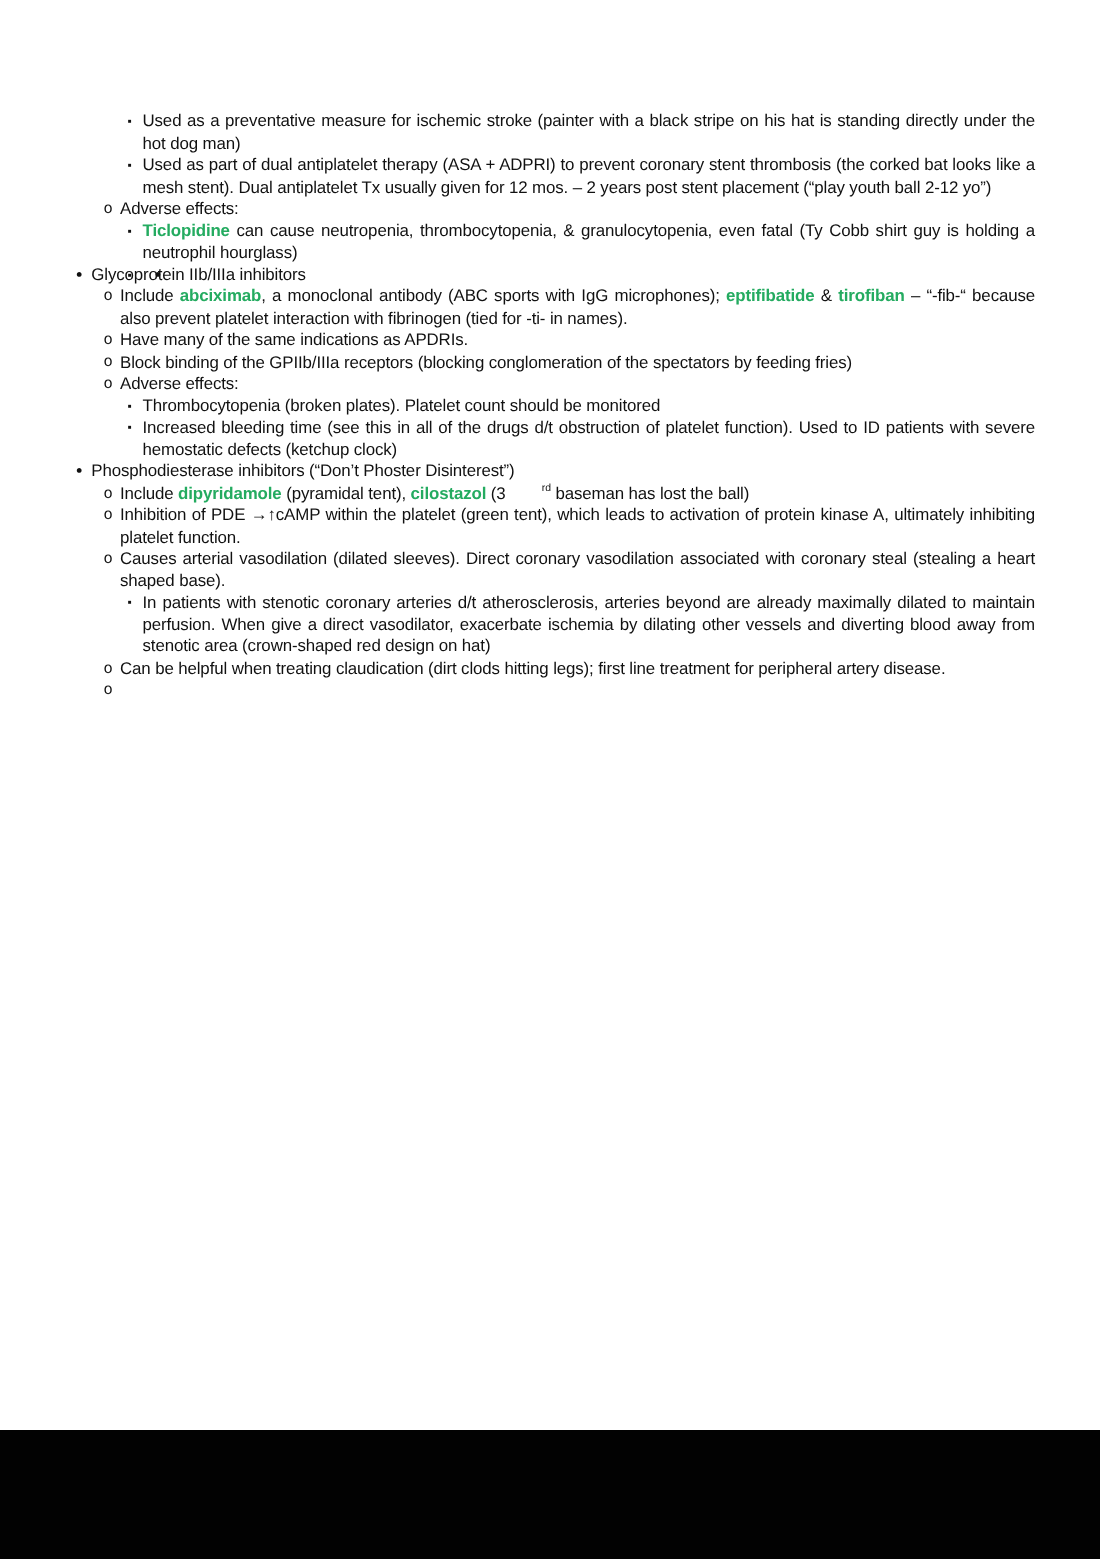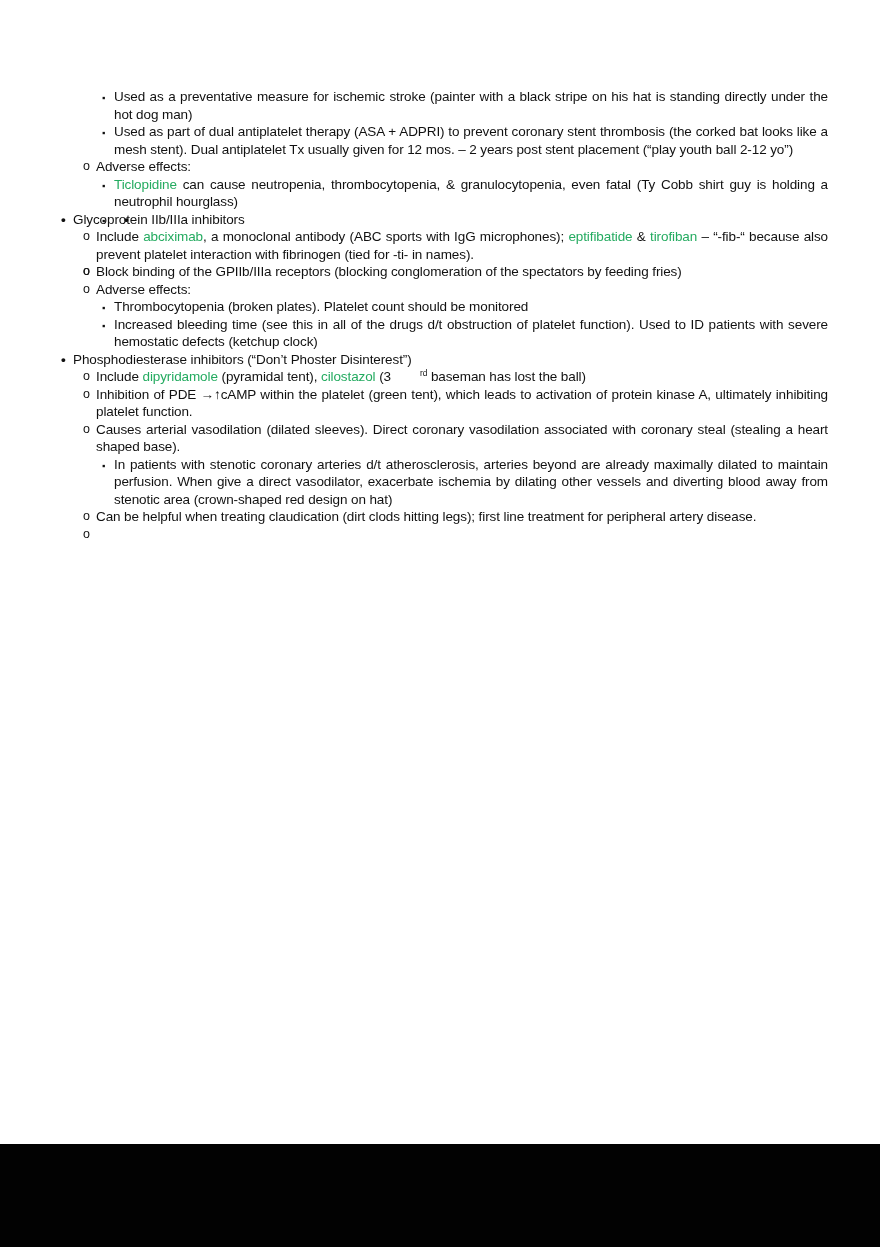--- a/index.html
+++ b/index.html
@@ -39,21 +39,21 @@
   .item.l3 .bullet { left: 102px; font-size: 9.5px; top: 1px; }
   .item.l4 { padding-left: 136px; }
   .item.l4 .bullet { left: 124px; }
   .bullet {
     position: absolute;
     top: 0;
     font-weight: bold;
   }
   .seg.b { font-weight: normal; }
   .seg.r { font-weight: normal; }
-  .seg.g { font-weight: normal; color: var(--drug-green, #24ab60); }
+  .seg.g { font-weight: bold; color: var(--drug-green, #24ab60); }
   .seg.sup {
     font-weight: normal;
     font-size: 0.62em;
     vertical-align: super;
     line-height: 0;
     margin-left: 29px;
   }
   .black-footer {
     position: absolute;
     left: 0;
@@ -69,21 +69,21 @@
 <div class="page">
   <div class="doc-content">
       <div class="item l3"><span class="bullet">▪</span><span class="seg b">Used as a preventative measure for ischemic stroke </span><span class="seg r">(painter with a black stripe on his hat is standing directly under the hot dog man)</span></div>
       <div class="item l3"><span class="bullet">▪</span><span class="seg b">Used as part of dual antiplatelet therapy (ASA + ADPRI) to prevent coronary stent thrombosis </span><span class="seg r">(the corked bat looks like a mesh stent). </span><span class="seg b">Dual antiplatelet Tx usually given for 12 mos. – 2 years post stent placement </span><span class="seg r">(“play youth ball 2-12 yo”)</span></div>
       <div class="item l2"><span class="bullet">o</span><span class="seg b">Adverse effects:</span></div>
       <div class="item l3"><span class="bullet">▪</span><span class="seg g">Ticlopidine </span><span class="seg b">can cause neutropenia, thrombocytopenia, &amp; granulocytopenia, even fatal </span><span class="seg r">(Ty Cobb shirt guy is holding a neutrophil hourglass)</span></div>
       <div class="item l3"><span class="bullet">▪</span></div>
       <div class="item l4"><span class="bullet">•</span></div>
       <div class="item l1"><span class="bullet">•</span><span class="seg b">Glycoprotein IIb/IIIa inhibitors</span></div>
       <div class="item l2"><span class="bullet">o</span><span class="seg b">Include </span><span class="seg g">abciximab</span><span class="seg b">, a monoclonal antibody </span><span class="seg r">(ABC sports with IgG microphones); </span><span class="seg g">eptifibatide </span><span class="seg b">&amp; </span><span class="seg g">tirofiban </span><span class="seg b">– “-fib-“ because also prevent platelet interaction with fibrinogen </span><span class="seg r">(tied for -ti- in names).</span></div>
-      <div class="item l2"><span class="bullet">o</span></div>
+      <div class="item l2"><span class="bullet">o</span><span class="seg b">Have many of the same indications as APDRIs.</span></div>
       <div class="item l2"><span class="bullet">o</span><span class="seg b">Block binding of the GPIIb/IIIa receptors </span><span class="seg r">(blocking conglomeration of the spectators by feeding fries)</span></div>
       <div class="item l2"><span class="bullet">o</span><span class="seg b">Adverse effects:</span></div>
       <div class="item l3"><span class="bullet">▪</span><span class="seg b">Thrombocytopenia </span><span class="seg r">(broken plates). </span><span class="seg b">Platelet count should be monitored</span></div>
       <div class="item l3"><span class="bullet">▪</span><span class="seg b">Increased bleeding time (see this in all of the drugs d/t obstruction of platelet function). Used to ID patients with severe hemostatic defects </span><span class="seg r">(ketchup clock)</span></div>
       <div class="item l1"><span class="bullet">•</span><span class="seg b">Phosphodiesterase inhibitors </span><span class="seg r">(“Don’t Phoster Disinterest”)</span></div>
       <div class="item l2"><span class="bullet">o</span><span class="seg b">Include </span><span class="seg g">dipyridamole </span><span class="seg b">(</span><span class="seg r">pyramidal tent)</span><span class="seg b">, </span><span class="seg g">cilostazol </span><span class="seg r">(3</span><span class="seg sup">rd</span><span class="seg r"> baseman has lost the ball)</span></div>
       <div class="item l2"><span class="bullet">o</span><span class="seg b">Inhibition of PDE →↑cAMP within the platelet </span><span class="seg r">(green tent</span><span class="seg b">), which leads to activation of protein kinase A, ultimately inhibiting platelet function.</span></div>
       <div class="item l2"><span class="bullet">o</span><span class="seg b">Causes arterial vasodilation </span><span class="seg r">(dilated sleeves</span><span class="seg b">). Direct coronary vasodilation associated with coronary steal </span><span class="seg r">(stealing a heart shaped base).</span></div>
       <div class="item l3"><span class="bullet">▪</span><span class="seg b">In patients with stenotic coronary arteries d/t atherosclerosis, arteries beyond are already maximally dilated to maintain perfusion. When give a direct vasodilator, exacerbate ischemia by dilating other vessels and diverting blood away from stenotic area </span><span class="seg r">(crown-shaped red design on hat)</span></div>
       <div class="item l2"><span class="bullet">o</span><span class="seg b">Can be helpful when treating claudication </span><span class="seg r">(dirt clods hitting legs)</span><span class="seg b">; first line treatment for peripheral artery disease.</span></div>

